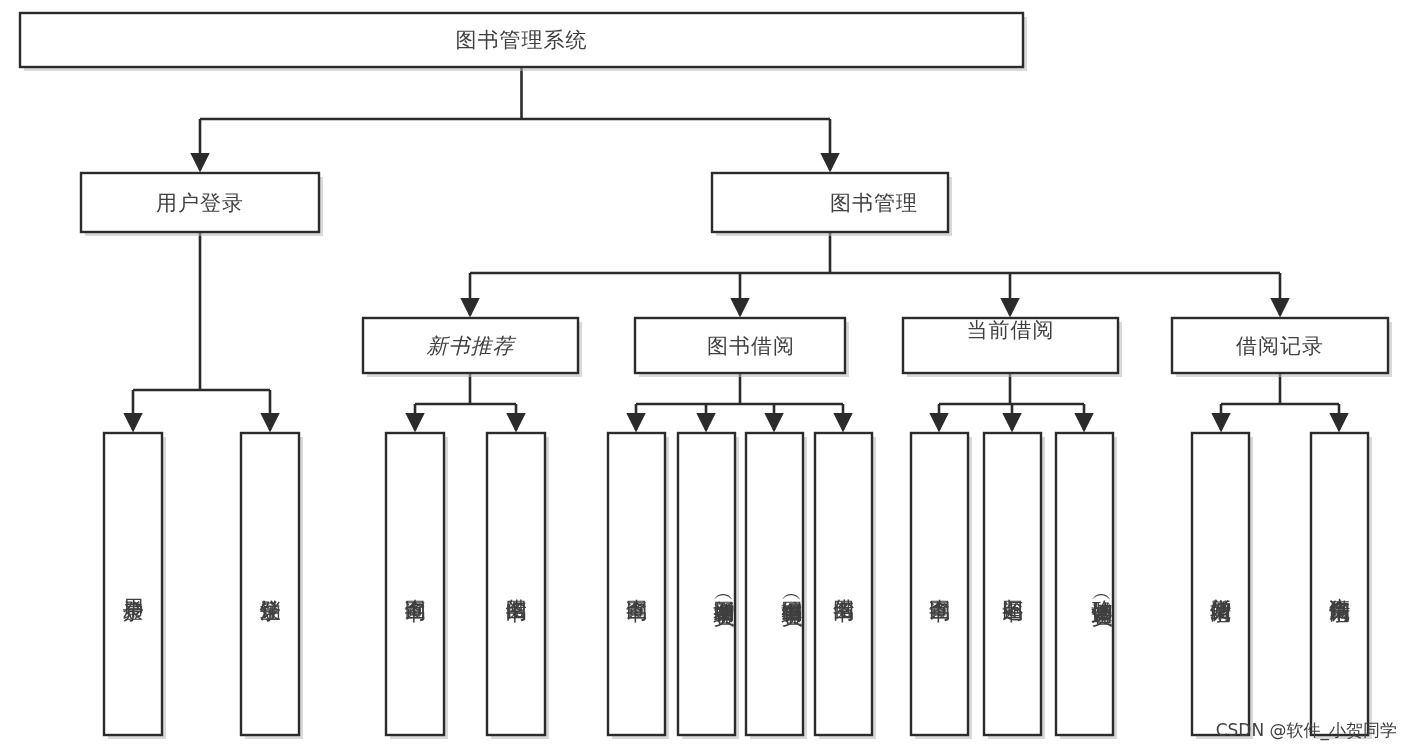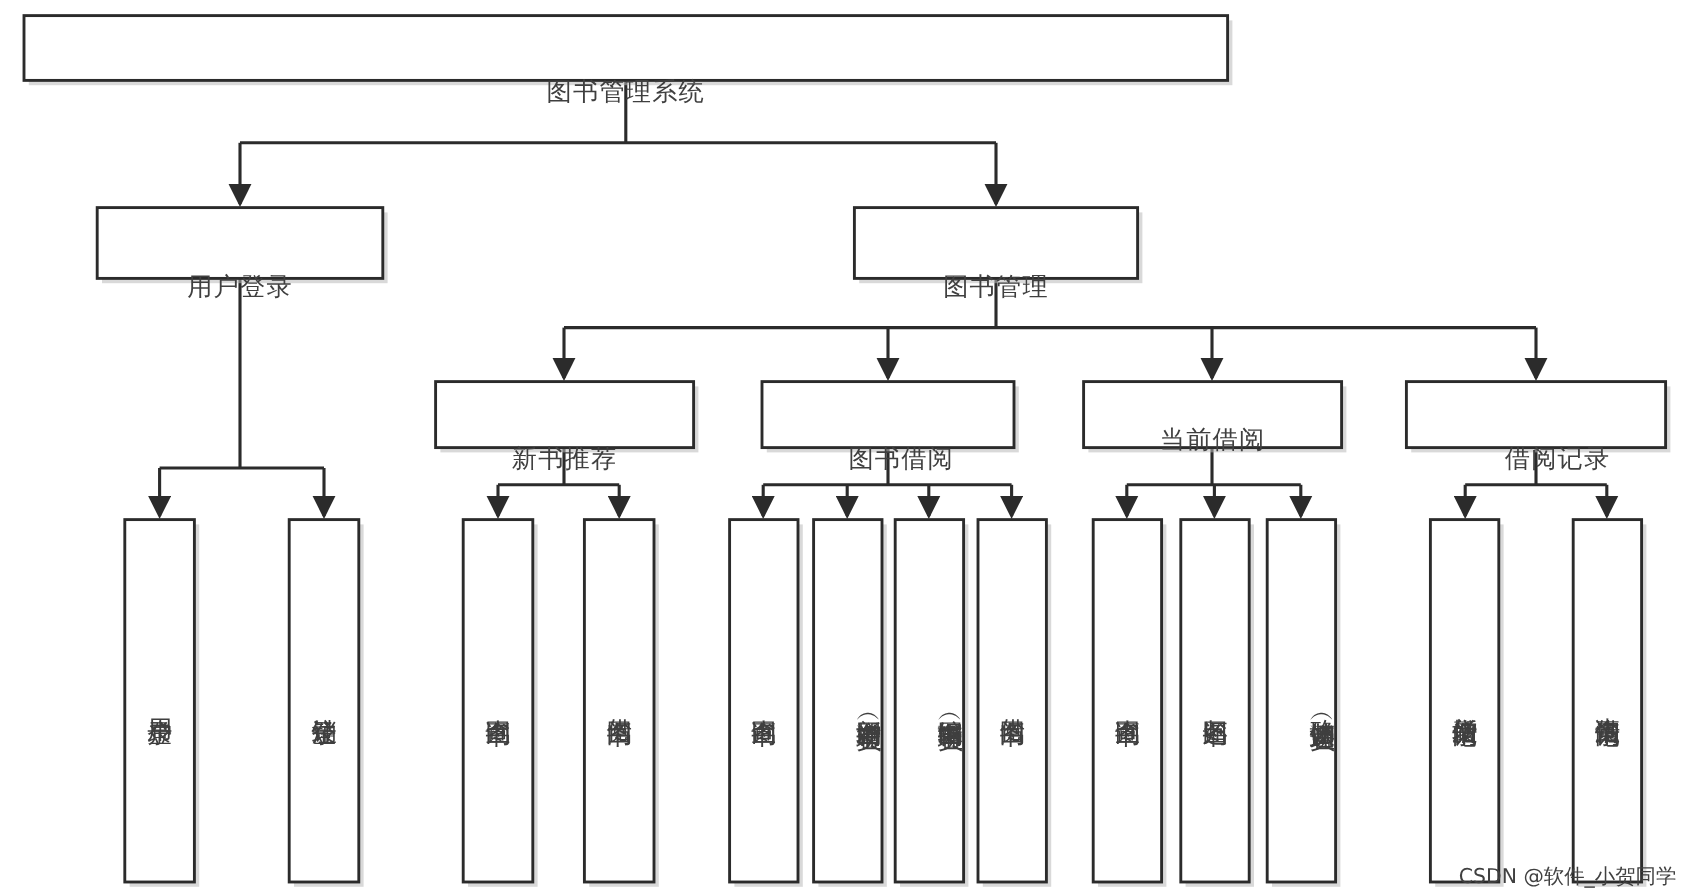--- a/index.html
+++ b/index.html
@@ -64,21 +64,20 @@
     position: absolute;
     display: flex;
     align-items: center;
     justify-content: center;
     font-size: 21px;
     color: #3f3f3f;
     letter-spacing: 1px;
     white-space: nowrap;
     pointer-events: none;
     font-family: "DejaVu Sans", "Liberation Sans", sans-serif;
-    margin-top: 36px;
   }
   .watermark {
     position: absolute;
     right: 8px;
     bottom: 5px;
     font-size: 17px;
     color: #404040;
     font-family: "DejaVu Sans", "Liberation Sans", sans-serif;
     white-space: nowrap;
     pointer-events: none;
@@ -215,29 +214,29 @@
 
       <rect class="node-shadow" x="1315" y="437" width="57" height="302"></rect>
       <rect class="node-rect" x="1311" y="433" width="57" height="302"></rect>
     </g>
   </svg>
 
   <div class="hlabel-wrap" style="left:20px; top:13px; width:1003px; height:54px;">图书管理系统</div>
 
   <div class="hlabel-wrap" style="left:81px; top:173px; width:238px; height:59px;">用户登录</div>
 
-  <div class="hlabel-wrap" style="left:712px; top:173px; width:236px; height:59px;">图书管理</div>
-
-  <div class="hlabel-wrap" style="left:363px; top:318px; width:215px; height:55px;">新书推荐</div>
+  <div class="hlabel-wrap" style="left:712px; top:173px; width:236px; height:59px;padding-left:44px;">图书管理</div>
+
+  <div class="hlabel-wrap" style="left:363px; top:318px; width:215px; height:55px;font-style:italic;">新书推荐</div>
 
   <div class="hlabel-wrap" style="left:635px; top:318px; width:232px; height:55px;">图书借阅</div>
 
   <div class="hlabel-wrap" style="left:903px; top:302px; width:215px; height:55px;">当前借阅</div>
 
-  <div class="hlabel-wrap" style="left:1172px; top:318px; width:216px; height:55px;padding-left:18px;">借阅记录</div>
+  <div class="hlabel-wrap" style="left:1172px; top:318px; width:216px; height:55px;">借阅记录</div>
 
   <div class="vlabel-wrap" style="left:104px; top:433px; width:58px; height:302px;">用户登录</div>
 
   <div class="vlabel-wrap" style="left:241px; top:433px; width:58px; height:302px;">注销登录</div>
 
   <div class="vlabel-wrap" style="left:386px; top:433px; width:58px; height:302px;">查询图书</div>
 
   <div class="vlabel-wrap" style="left:487px; top:433px; width:58px; height:302px;">借阅图书</div>
 
   <div class="vlabel-wrap" style="left:608px; top:433px; width:57px; height:302px;">查询图书</div>

